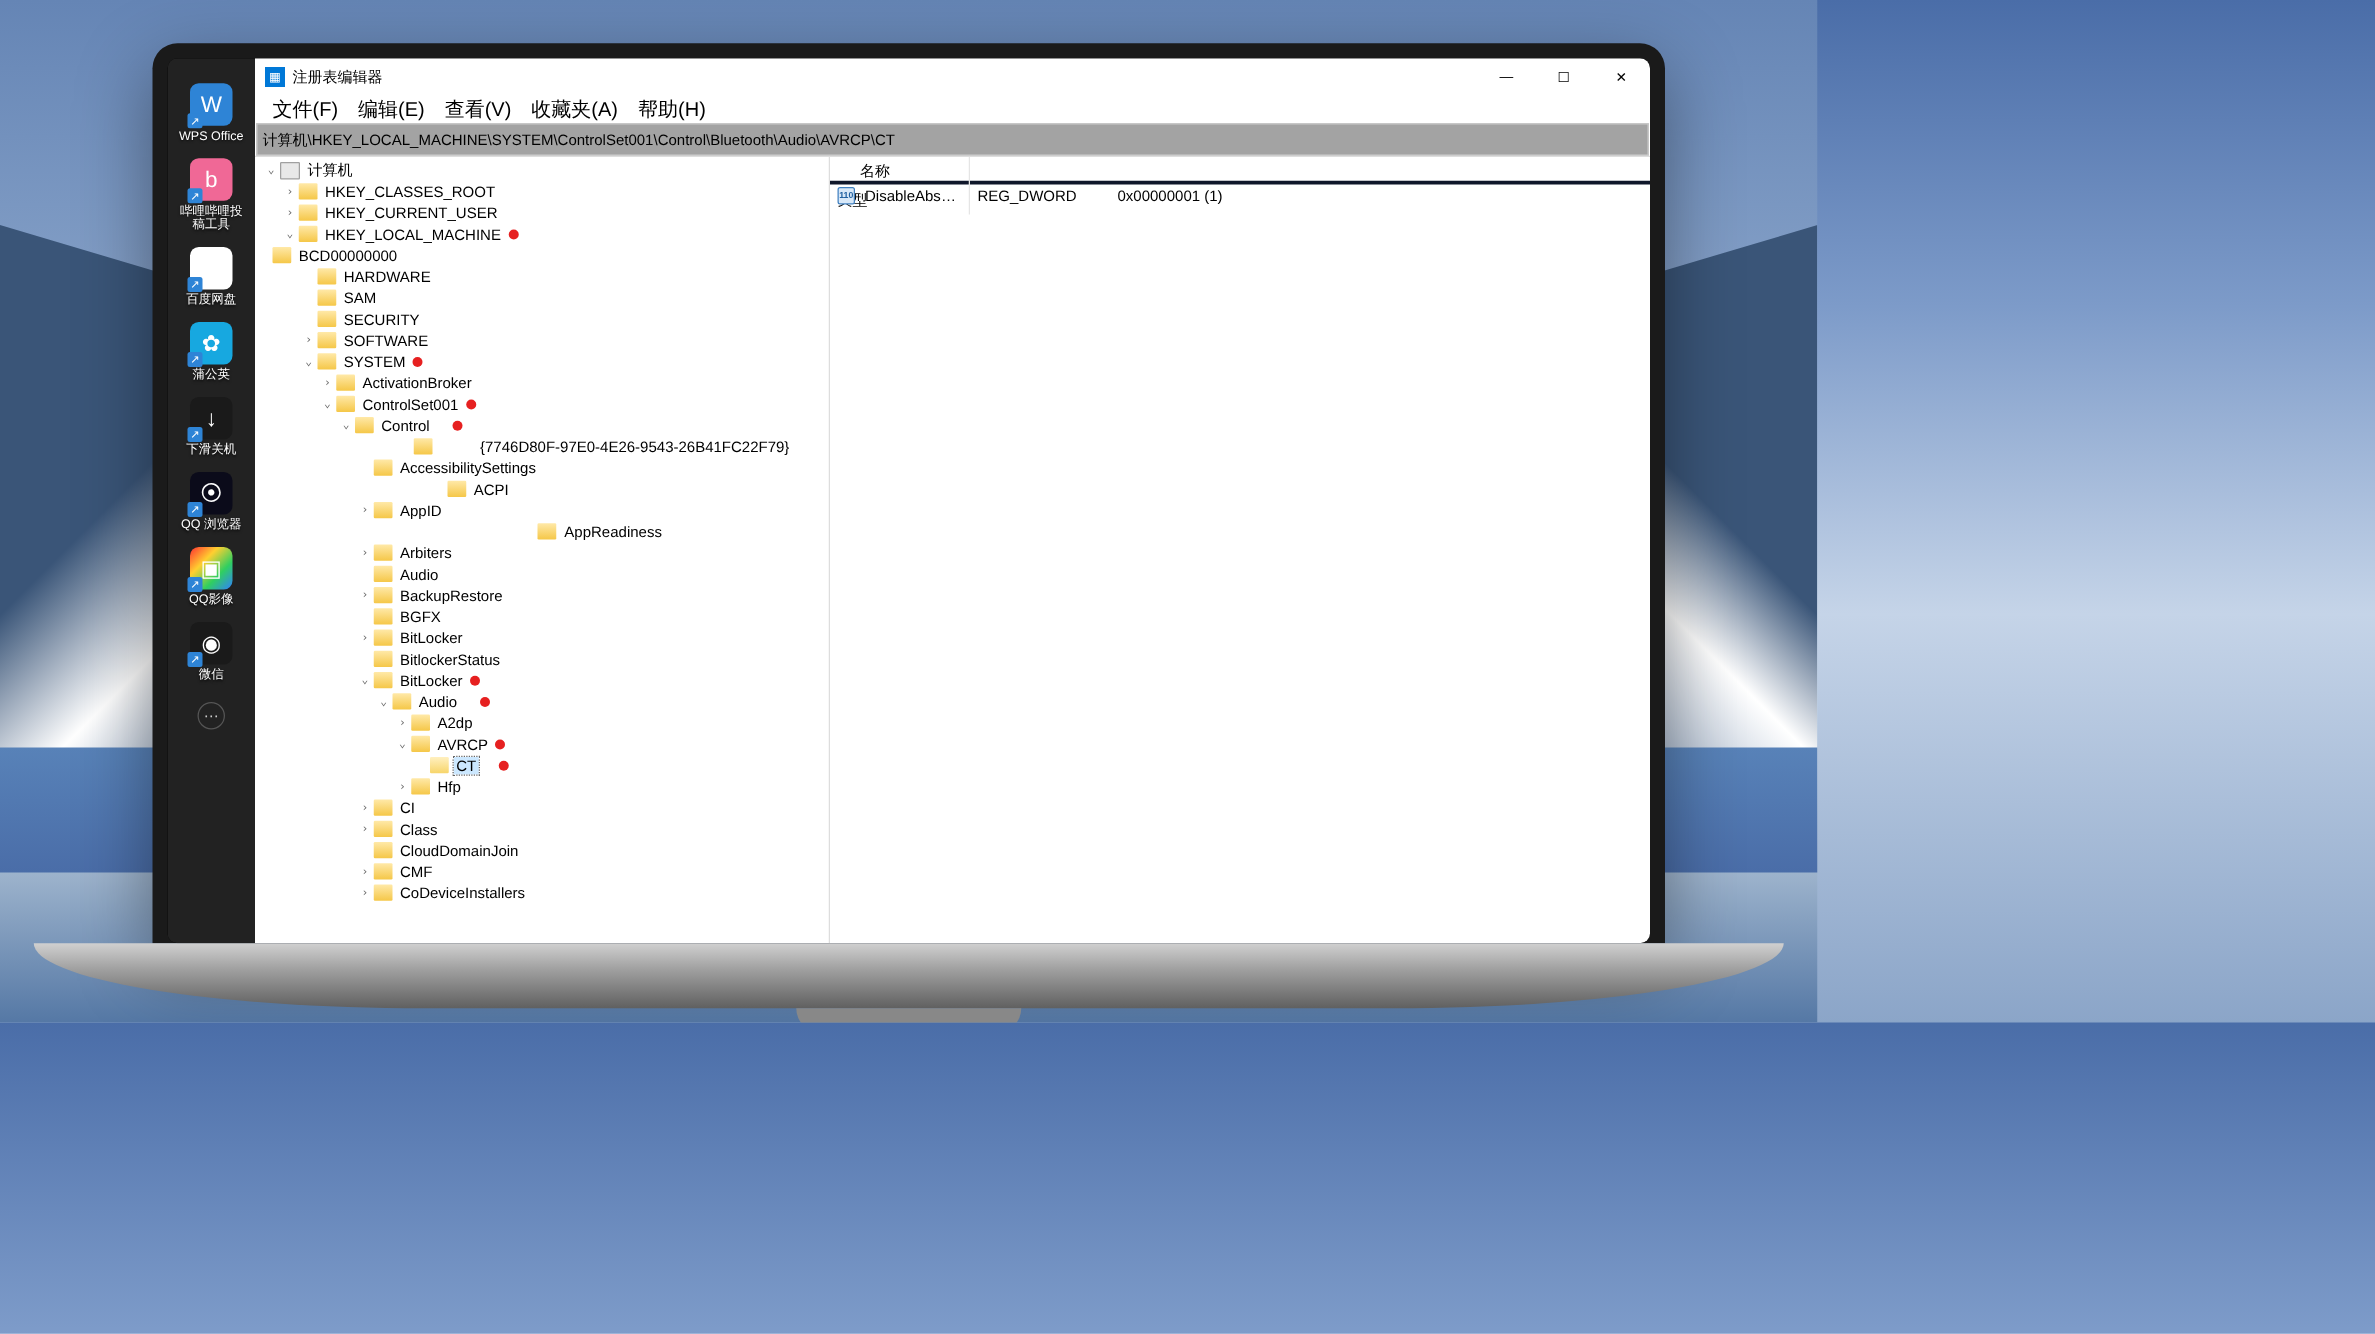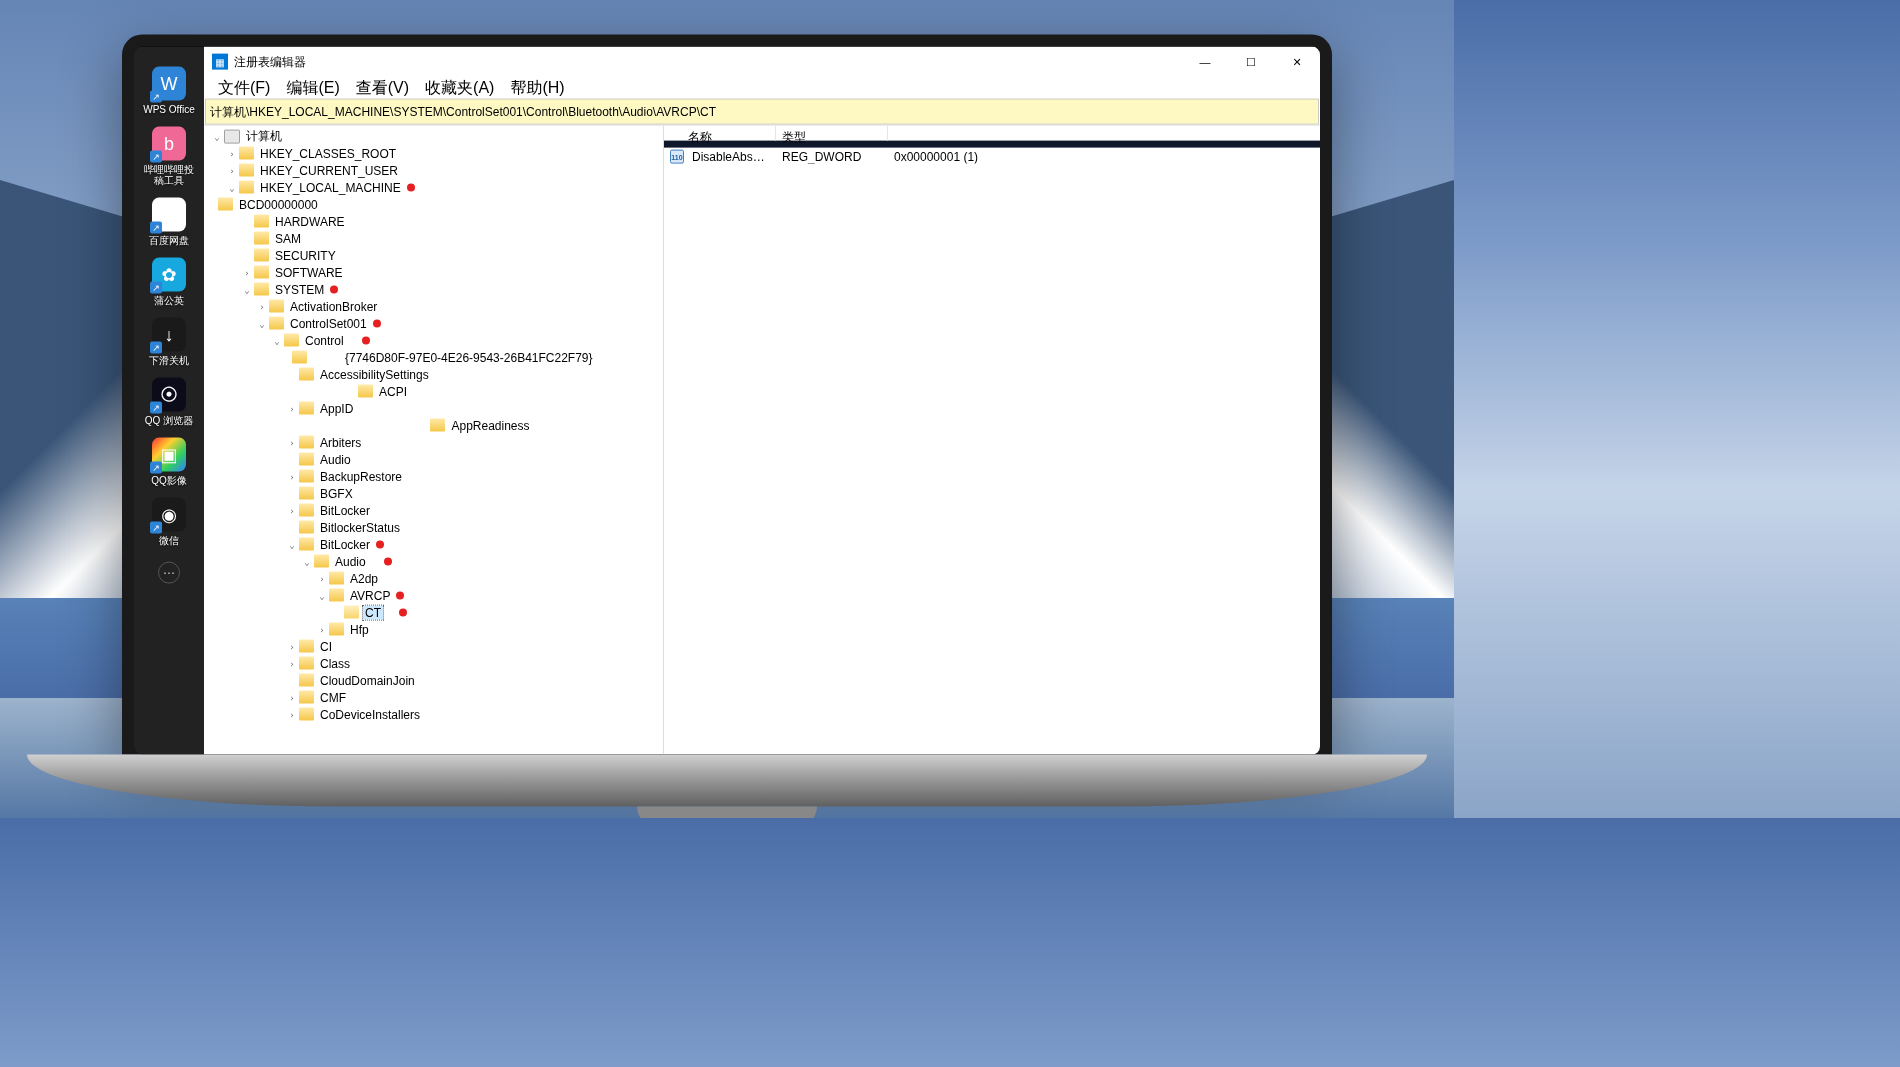--- a/index.html
+++ b/index.html
@@ -181,21 +181,21 @@
   padding: 3px 8px;
   cursor: pointer;
 }
 
 .addressbar {
   height: 22px;
   border: 1px solid #ccc;
   margin: 0 1px;
   padding: 12px 4px;
   font-size: 12px;
-  background: #fef9c3;
+  background: #a3a3a3;
 }
 
 .content {
   flex: 1;
   display: flex;
   border-top: 1px solid #ddd;
   overflow: hidden;
 }
 
 
@@ -259,22 +259,23 @@
 
 
 .values {
   flex: 1;
   display: flex;
   flex-direction: column;
 }
 .values-header {
   display: flex;
   height: 22px;
-  border-bottom: 7px solid #0f172a;
+  border-bottom: 3px solid #0f172a;
   font-size: 12px;
+  flex-direction: column;
 }
 .vh-col {
   padding: 3px 6px;
   border-right: 1px solid #e5e5e5;
 }
 .values-body { flex: 1; }
 .value-row {
   display: flex;
   height: 18px;
   align-items: center;
@@ -435,21 +436,21 @@
               <span class="tree-icon "></span>
               <span class="tree-label-box">ControlSet001</span>
               <span class="red-dot"></span>
             </div>
             <div class="tree-node" style="padding-left: 66px;">
               <span class="tree-toggle">⌄</span>
               <span class="tree-icon "></span>
               <span class="tree-label-box">Control</span>
               <span class="red-dot" style="margin-left: 16px;"></span>
             </div>
-            <div class="tree-node" style="padding-left: 42px; gap: 32px;">
+            <div class="tree-node" style="padding-left: 81px; gap: 32px;">
               <span class="tree-toggle"></span>
               <span class="tree-icon "></span>
               <span class="tree-label-box">{7746D80F-97E0-4E26-9543-26B41FC22F79}</span>
             </div>
             <div class="tree-node" style="padding-left: 81px;">
               <span class="tree-toggle"></span>
               <span class="tree-icon "></span>
               <span class="tree-label-box">AccessibilitySettings</span>
             </div>
             <div class="tree-node" style="padding-left: 113px; margin-left: 27px;">

